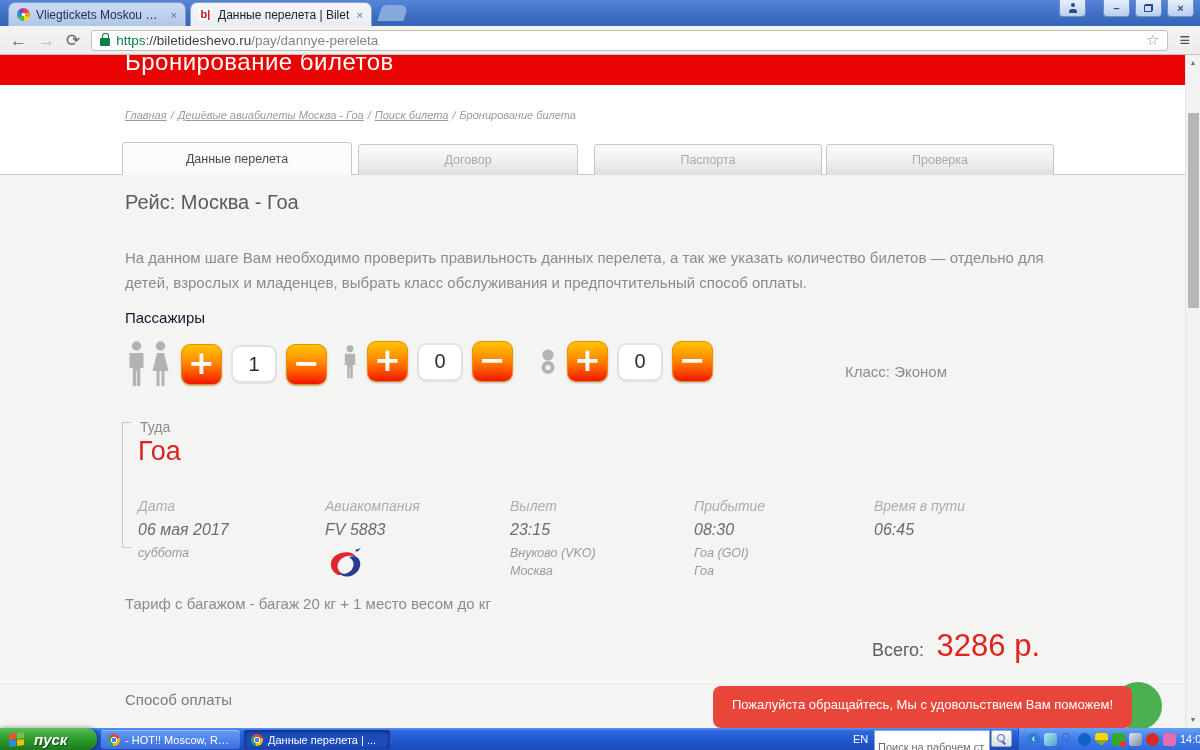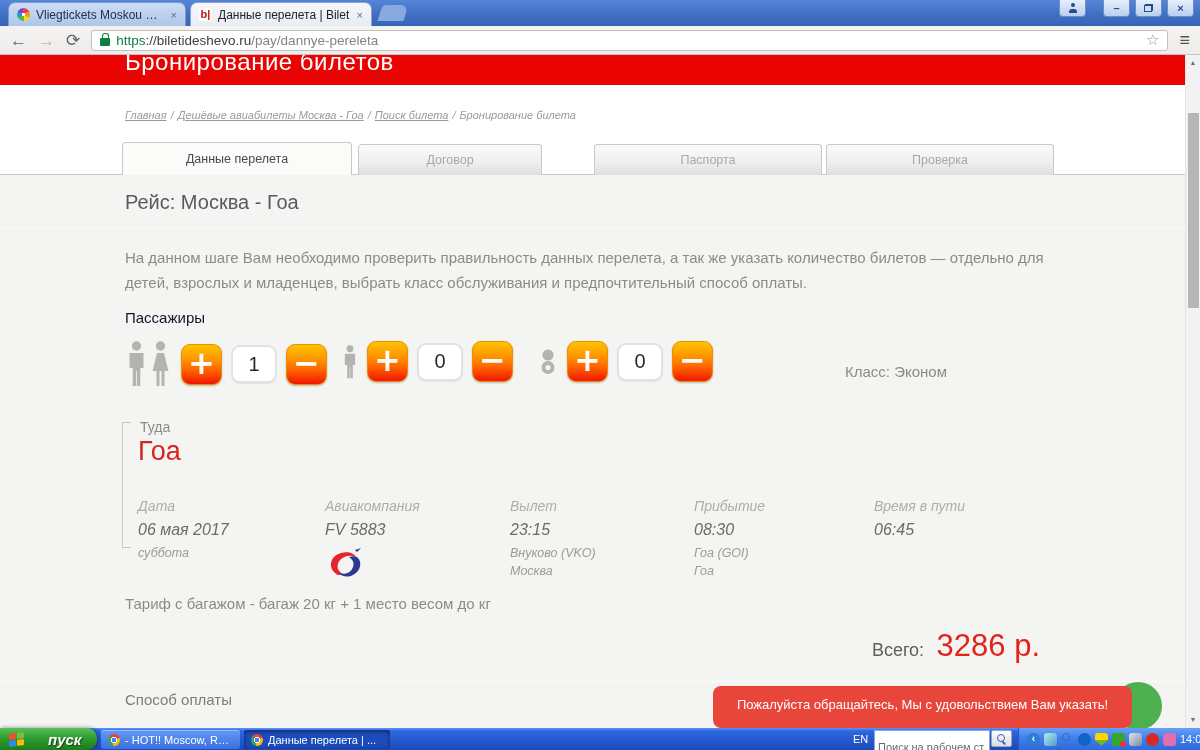--- a/index.html
+++ b/index.html
@@ -46,21 +46,21 @@
   .viewport { position:absolute; top:55px; left:0; width:1185px; height:673px; background:#fff; overflow:hidden; }
   .banner { position:absolute; top:0; left:0; width:100%; height:30px; background:#ea0303; overflow:hidden;text-align:center; }
   .banner-title { position:absolute; top:-7px; left:125px; color:#fff; font-size:24px; font-weight:400; letter-spacing:.5px; }
   .breadcrumbs { position:absolute; top:54px; left:125px; font-size:11px; font-style:italic; color:#9a9a9a; }
   .crumb-link { color:#9a9a9a; text-decoration:underline; }
   .crumb-sep { margin:0 4px; }
 
   .tabline { position:absolute; top:119px; left:0; right:0; height:1px; background:#c8c8c6; }
   .stab { position:absolute; height:31px; display:flex; align-items:center; justify-content:center; font-size:12.5px; border:1px solid #c8c8c6; border-bottom:none; border-radius:4px 4px 0 0; }
   .stab.active { top:87px; left:122px; width:230px; height:33px; background:#fbfbfa; color:#4a4a4a; z-index:3; }
-  .stab.i2 { top:89px; left:358px; width:184px; }
+  .stab.i2 { top:89px; left:358px; width:220px; }
   .stab.i3 { top:89px; left:594px; width:228px; }
   .stab.i4 { top:89px; left:826px; width:228px; }
   .stab.inactive { background:linear-gradient(180deg,#fbfbfb 0%,#eeeeee 60%,#dedede 100%); color:#a9a9a9; }
 
   .content { position:absolute; top:120px; left:0; width:100%; height:553px; background:#f4f4f2; }
   .flight-title { position:absolute; top:16px; left:125px; font-size:20px; color:#5a5a5a; }
   .divider { position:absolute; left:0; right:0; height:1px; background:#dddddb; border-bottom:1px solid #fbfbfa; }
   .d1 { top:53px; } .d2 { top:506px; }
   .intro { position:absolute; top:70px; left:125px; width:948px; font-size:15px; color:#8b8b89; line-height:25px; }
   .passengers-label { position:absolute; top:134px; left:125px; font-size:15px; color:#0f172a; }
@@ -99,21 +99,21 @@
   .scrollbar { position:absolute; top:55px; right:0; width:15px; height:673px; background:#f2f2f2; border-left:1px solid #e3e3e3; }
   .sb-arrow { position:absolute; left:0; width:100%; height:16px; color:#6f6f6f; font-size:7px; text-align:center; line-height:16px; }
   .sb-up { top:0; } .sb-down { bottom:0; }
   .sb-thumb { position:absolute; top:58px; left:2px; width:11px; height:195px; background:#b6b6b6; border-radius:1px; }
 
   
   .taskbar { position:absolute; bottom:0; left:0; right:0; height:22px;
     background:linear-gradient(180deg,#5a95f8 0%,#2e67de 14%,#2458cf 55%,#1c4ab8 100%); }
   .startbtn { position:absolute; left:0; top:0; height:22px; width:97px; border-radius:0 10px 10px 0;
     background:linear-gradient(180deg,#59c059 0%,#2f9e2f 45%,#1d7c1d 100%);
-    color:#fff; font-weight:bold; font-style:italic; font-size:15px; display:flex; align-items:center; gap:24px; padding-left:9px;
+    color:#fff; font-weight:bold; font-style:italic; font-size:15px; display:flex; align-items:center; gap:10px; padding-left:9px;
     box-shadow:1px 0 4px rgba(0,0,0,.45); text-shadow:1px 1px 1px rgba(0,0,0,.5); cursor:pointer; }
   .winflag { width:15px; height:13px; display:grid; grid-template:1fr 1fr / 1fr 1fr; gap:1px; transform:skewY(-6deg); }
   .winflag i { border-radius:1px; }
   .wf1{background:#f34f2c;} .wf2{background:#7fbb42;} .wf3{background:#2c8cf3;} .wf4{background:#ffba08;}
   .taskitem { position:absolute; top:2px; height:19px; border-radius:3px; display:flex; align-items:center; gap:5px; padding:0 7px; color:#fff; font-size:11px; cursor:pointer; }
   .ti1 { left:101px; width:139px; background:linear-gradient(180deg,#639af3,#3a6fe0); box-shadow:inset 0 1px 0 rgba(255,255,255,.35); }
   .ti2 { left:244px; width:146px; background:#1c4cbb; box-shadow:inset 0 1px 4px rgba(0,0,0,.55); }
   .taskitem .title { white-space:nowrap; overflow:hidden; text-overflow:ellipsis; }
   .chrome-ico { width:12px; height:12px; border-radius:50%; flex:0 0 auto;
     background:radial-gradient(circle,#4285f4 0 26%,#fff 27% 38%,transparent 39%),
@@ -290,21 +290,21 @@
       <div class="total">
         <span class="total-label">Всего:</span>
         <span class="total-value">3286 р.</span>
       </div>
 
       <div class="divider d2"></div>
       <div class="payment-label">Способ оплаты</div>
 
       <div class="chat-green"></div>
       <div class="chat-bubble">
-        <span>Пожалуйста обращайтесь, Мы с удовольствием Вам указать!</span>
+        <span>Пожалуйста обращайтесь, Мы с удовольствием Вам поможем!</span>
       </div>
     </div>
   </div>
 
   <div class="scrollbar">
     <div class="sb-arrow sb-up">▲</div>
     <div class="sb-thumb"></div>
     <div class="sb-arrow sb-down">▼</div>
   </div>
 

